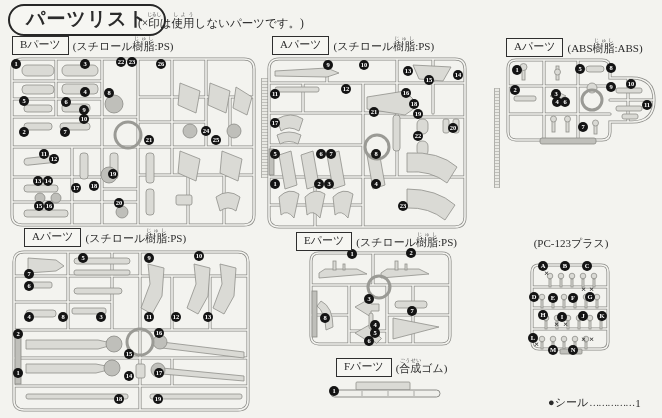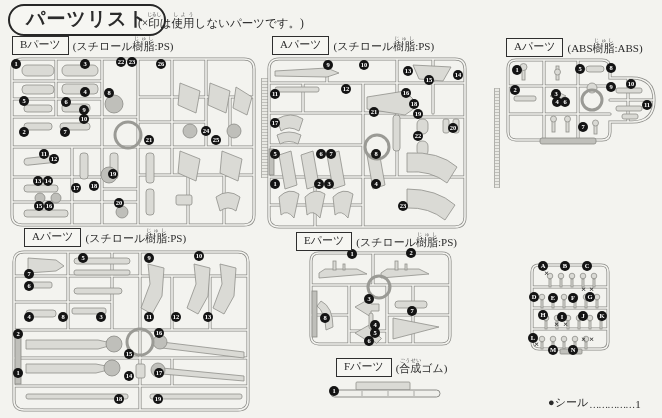--- a/index.html
+++ b/index.html
@@ -44,21 +44,21 @@
     background:#141414;color:#ffffff;font-size:6.5px;font-weight:bold;
     display:flex;align-items:center;justify-content:center;line-height:1;z-index:3;
   }
   .xmark{position:absolute;font-size:9px;font-weight:bold;color:#1b1b1b;line-height:1;z-index:3;}
   .edge-strip{
     position:absolute;z-index:1;opacity:.85;
     background:repeating-linear-gradient(180deg,#b8b8b3 0 1px,#e8e8e3 1px 3px);
     border-left:1px solid #a5a5a0;border-right:1px solid #a5a5a0;
   }
   
-  .seal{position:absolute;display:flex;align-items:flex-end;gap:1px;font-size:11px;white-space:nowrap;}
+  .seal{position:absolute;display:flex;align-items:center;gap:1px;font-size:11px;white-space:nowrap;}
   .seal .dots{font-size:10px;letter-spacing:-1px;color:#2b2b2b;}
 </style>
 </head>
 <body>
 
 <div class="canvas">
 
   <div class="titlebox">パーツリスト</div>
   <div class="note">
     <span>(×</span><ruby><span>印</span><rt>じるし</rt></ruby><span>は</span><ruby><span>使用</span><rt>しよう</rt></ruby><span>しないパーツです。)</span>
@@ -82,20 +82,21 @@
   </div>
   <div class="sec" style="left:296px;top:232px">
     <span class="secbox">Eパーツ</span>
     <span class="mat"><span>(スチロール</span><ruby><span>樹脂</span><rt>じゅし</rt></ruby><span>:PS)</span></span>
   </div>
   <div class="sec" style="left:336px;top:358px">
     <span class="secbox">Fパーツ</span>
     <span class="mat"><span>(</span><ruby><span>合成</span><rt>ごうせい</rt></ruby><span>ゴム)</span></span>
   </div>
   <div class="pclabel" style="left:511px;top:237px">
+    <div>(PC-123プラス)</div>
   </div>
 
   <div class="edge-strip" style="left:261px;top:78px;width:6px;height:100px"></div>
   <div class="edge-strip" style="left:494px;top:88px;width:4px;height:100px"></div>
 
   <div class="runner" style="left:10px;top:57px;width:246px;height:170px">
     <svg width="246" height="170" viewBox="0 0 246 170">
       <defs>
           <path id="la" d="M12,2 H234 Q244,2 244,12 V158 Q244,168 234,168 H12 Q2,168 2,158 V12 Q2,2 12,2 M92,2 V168 M128,2 V168 M46,2 V60 M162,2 V90 M196,2 V90 M220,40 V90 M2,24 H92 M2,42 H92 M2,60 H128 M2,90 H244 M2,120 H92 M2,145 H128 M62,90 V168 M92,132 H128 M128,40 H244 M128,65 H196 M128,118 H244 M178,118 V168 M214,118 V168 M162,90 V118"></path>
         </defs>

